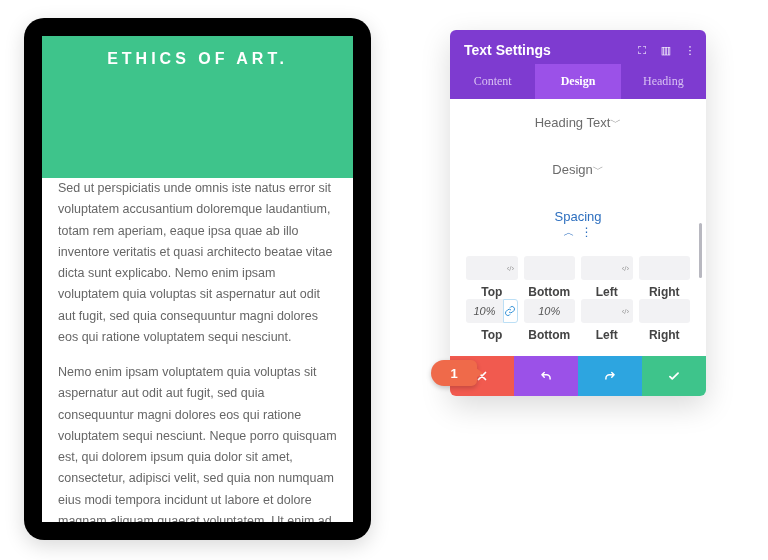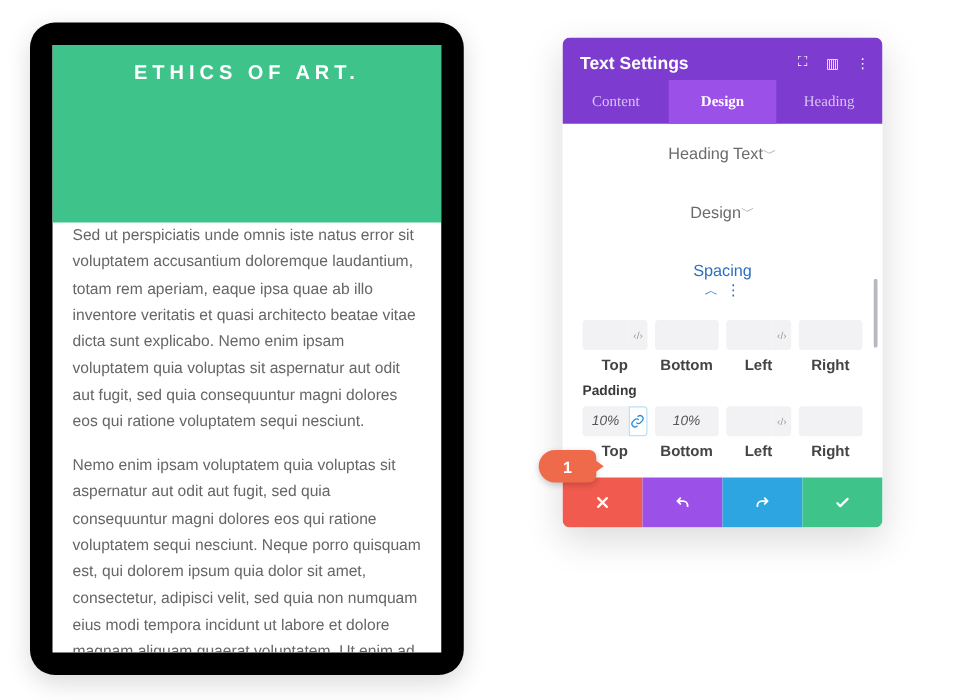--- a/index.html
+++ b/index.html
@@ -131,21 +131,20 @@
             <div class="sp-sub">Bottom</div>
           </div>
         <div class="sp-cell">
             <div class="sp-sub">Left</div>
           </div>
         <div class="sp-cell">
             <div class="sp-sub">Right</div>
           </div>
       </div>
 
-      <div class="sp-label">Padding</div>
       <div class="sp-grid">
         <div class="sp-pair">
           <input class="sp-input" value="10%" style="">
           <div class="link-badge active">
               <svg width="12" height="12" viewBox="0 0 24 24">
                 <path d="M10 14a5 5 0 007 0l3-3a5 5 0 00-7-7l-1 1M14 10a5 5 0 00-7 0l-3 3a5 5 0 007 7l1-1" stroke="#2d8fd6" stroke-width="2" fill="none"></path>
               </svg>
             </div>
         </div>
         <div class="sp-cell"><input class="sp-input" value="10%" style=""></div>

